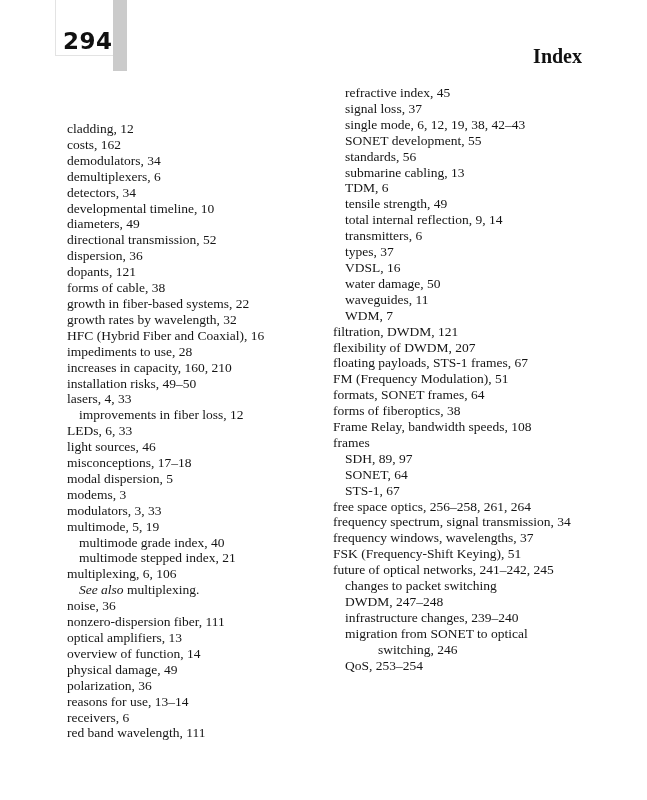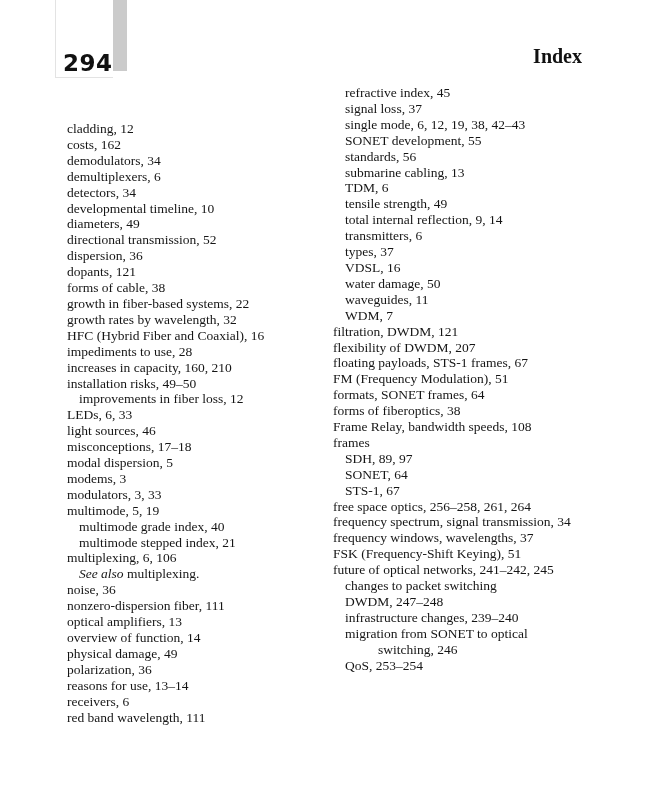--- a/index.html
+++ b/index.html
@@ -14,21 +14,21 @@
     background: #ffffff;
     overflow: hidden;
     font-family: "Liberation Serif", "DejaVu Serif", serif;
     color: #151515;
   }
   .pagenum-box {
     position: absolute;
     left: 55px;
     top: 0;
     width: 58px;
-    height: 78px;
+    height: 56px;
     box-sizing: border-box;
     background: #ffffff;
     border-left: 1px solid #e3e3e3;
     border-bottom: 1px solid #e3e3e3;
     display: flex;
     align-items: flex-end;
     padding: 0 0 1px 7px;
   }
   .pagenum {
     font-family: "DejaVu Sans", "Liberation Sans", sans-serif;
@@ -90,20 +90,21 @@
       <div class="entry i0">directional transmission, 52</div>
       <div class="entry i0">dispersion, 36</div>
       <div class="entry i0">dopants, 121</div>
       <div class="entry i0">forms of cable, 38</div>
       <div class="entry i0">growth in fiber-based systems, 22</div>
       <div class="entry i0">growth rates by wavelength, 32</div>
       <div class="entry i0">HFC (Hybrid Fiber and Coaxial), 16</div>
       <div class="entry i0">impediments to use, 28</div>
       <div class="entry i0">increases in capacity, 160, 210</div>
       <div class="entry i0">installation risks, 49–50</div>
+      <div class="entry i0">lasers, 4, 33</div>
       <div class="entry i1">improvements in fiber loss, 12</div>
       <div class="entry i0">LEDs, 6, 33</div>
       <div class="entry i0">light sources, 46</div>
       <div class="entry i0">misconceptions, 17–18</div>
       <div class="entry i0">modal dispersion, 5</div>
       <div class="entry i0">modems, 3</div>
       <div class="entry i0">modulators, 3, 33</div>
       <div class="entry i0">multimode, 5, 19</div>
       <div class="entry i1">multimode grade index, 40</div>
       <div class="entry i1">multimode stepped index, 21</div>

